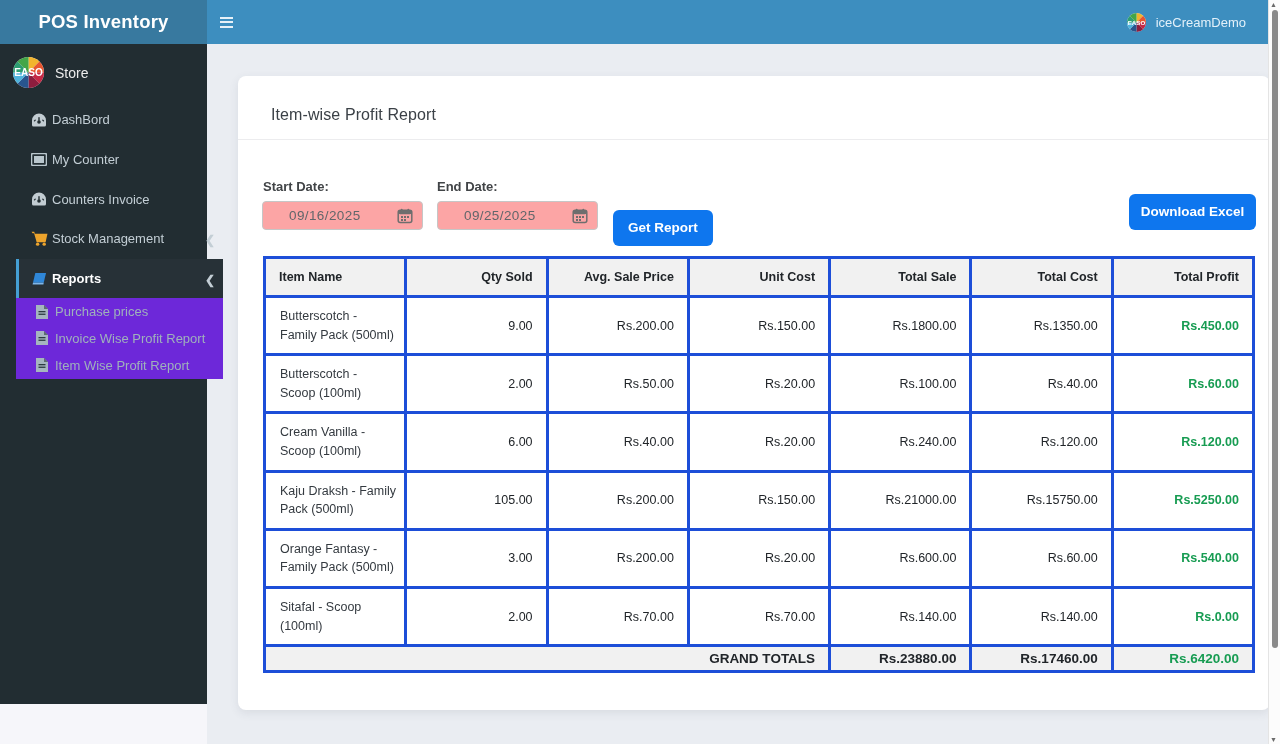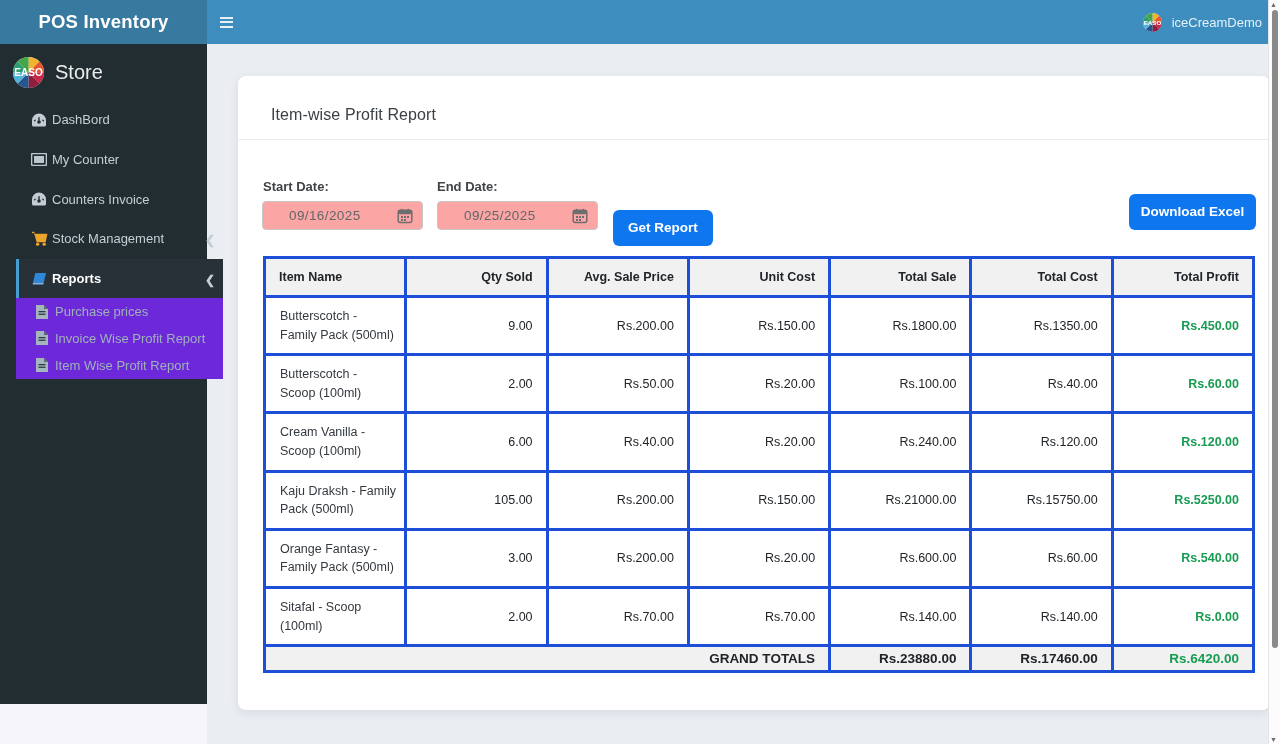--- a/index.html
+++ b/index.html
@@ -6,27 +6,27 @@
   html,body { width:1280px; height:744px; overflow:hidden; }
   body { font-family:"Liberation Sans", sans-serif; background:#eaedf2; }
   .page { position:relative; width:1280px; height:744px; }
 
   
   .navbar { position:absolute; left:0; top:0; width:1269px; height:44px; background:#3d8ebf; }
   .logo { position:absolute; left:0; top:0; width:207px; height:44px; background:#38799f;
           color:#fff; font-size:18.5px; font-weight:bold; text-align:center; line-height:44px; letter-spacing:.2px;}
   .burger { position:absolute; left:220px; top:17px; width:13px; height:11px; }
   .burger div { height:2px; background:#e7f1f8; margin-bottom:2.4px; }
-  .user { position:absolute; right:7px; top:0; height:44px; display:flex; align-items:center; }
+  .user { position:absolute; right:23px; top:0; height:44px; display:flex; align-items:center; }
   .user .uname { color:#e3f1fa; font-size:13px; margin-left:10px; }
 
   
   .sidebar { position:absolute; left:0; top:44px; width:207px; height:660px; background:#222d32; }
   .store { position:absolute; left:13px; top:13px; display:flex; align-items:center; }
-  .store .sname { color:#ececec; font-size:20px; margin-left:11px; }
+  .store .sname { color:#ececec; font-size:14px; margin-left:11px; }
   .menu { position:absolute; left:0; top:56px; width:207px;margin-left:16px; }
   .mi { position:relative; height:39.7px; display:flex; align-items:center; color:#c3ced5; font-size:13px; }
   .mi .ic { width:20px; margin-left:13px; margin-right:3px; display:flex; justify-content:center; }
   .mi .chev { position:absolute; right:8px; top:50%; margin-top:-6px; color:#c3ced5; font-size:12px; font-weight:bold;}
   .mi.active { background:#273137; color:#fff; font-weight:bold; }
   .mi.active:before { content:""; position:absolute; left:0; top:0; bottom:0; width:3px; background:#459fd4; }
   .submenu { background:#6d28d9; width:207px; }
   .smi { height:26.7px; display:flex; align-items:center; color:#9fb1bb; font-size:13px; }
   .smi .ic { width:20px; margin-left:16px; margin-right:3px; display:flex; justify-content:center;}
   .below-sidebar { position:absolute; left:0; top:704px; width:207px; height:40px; background:#f6f6fa; }

